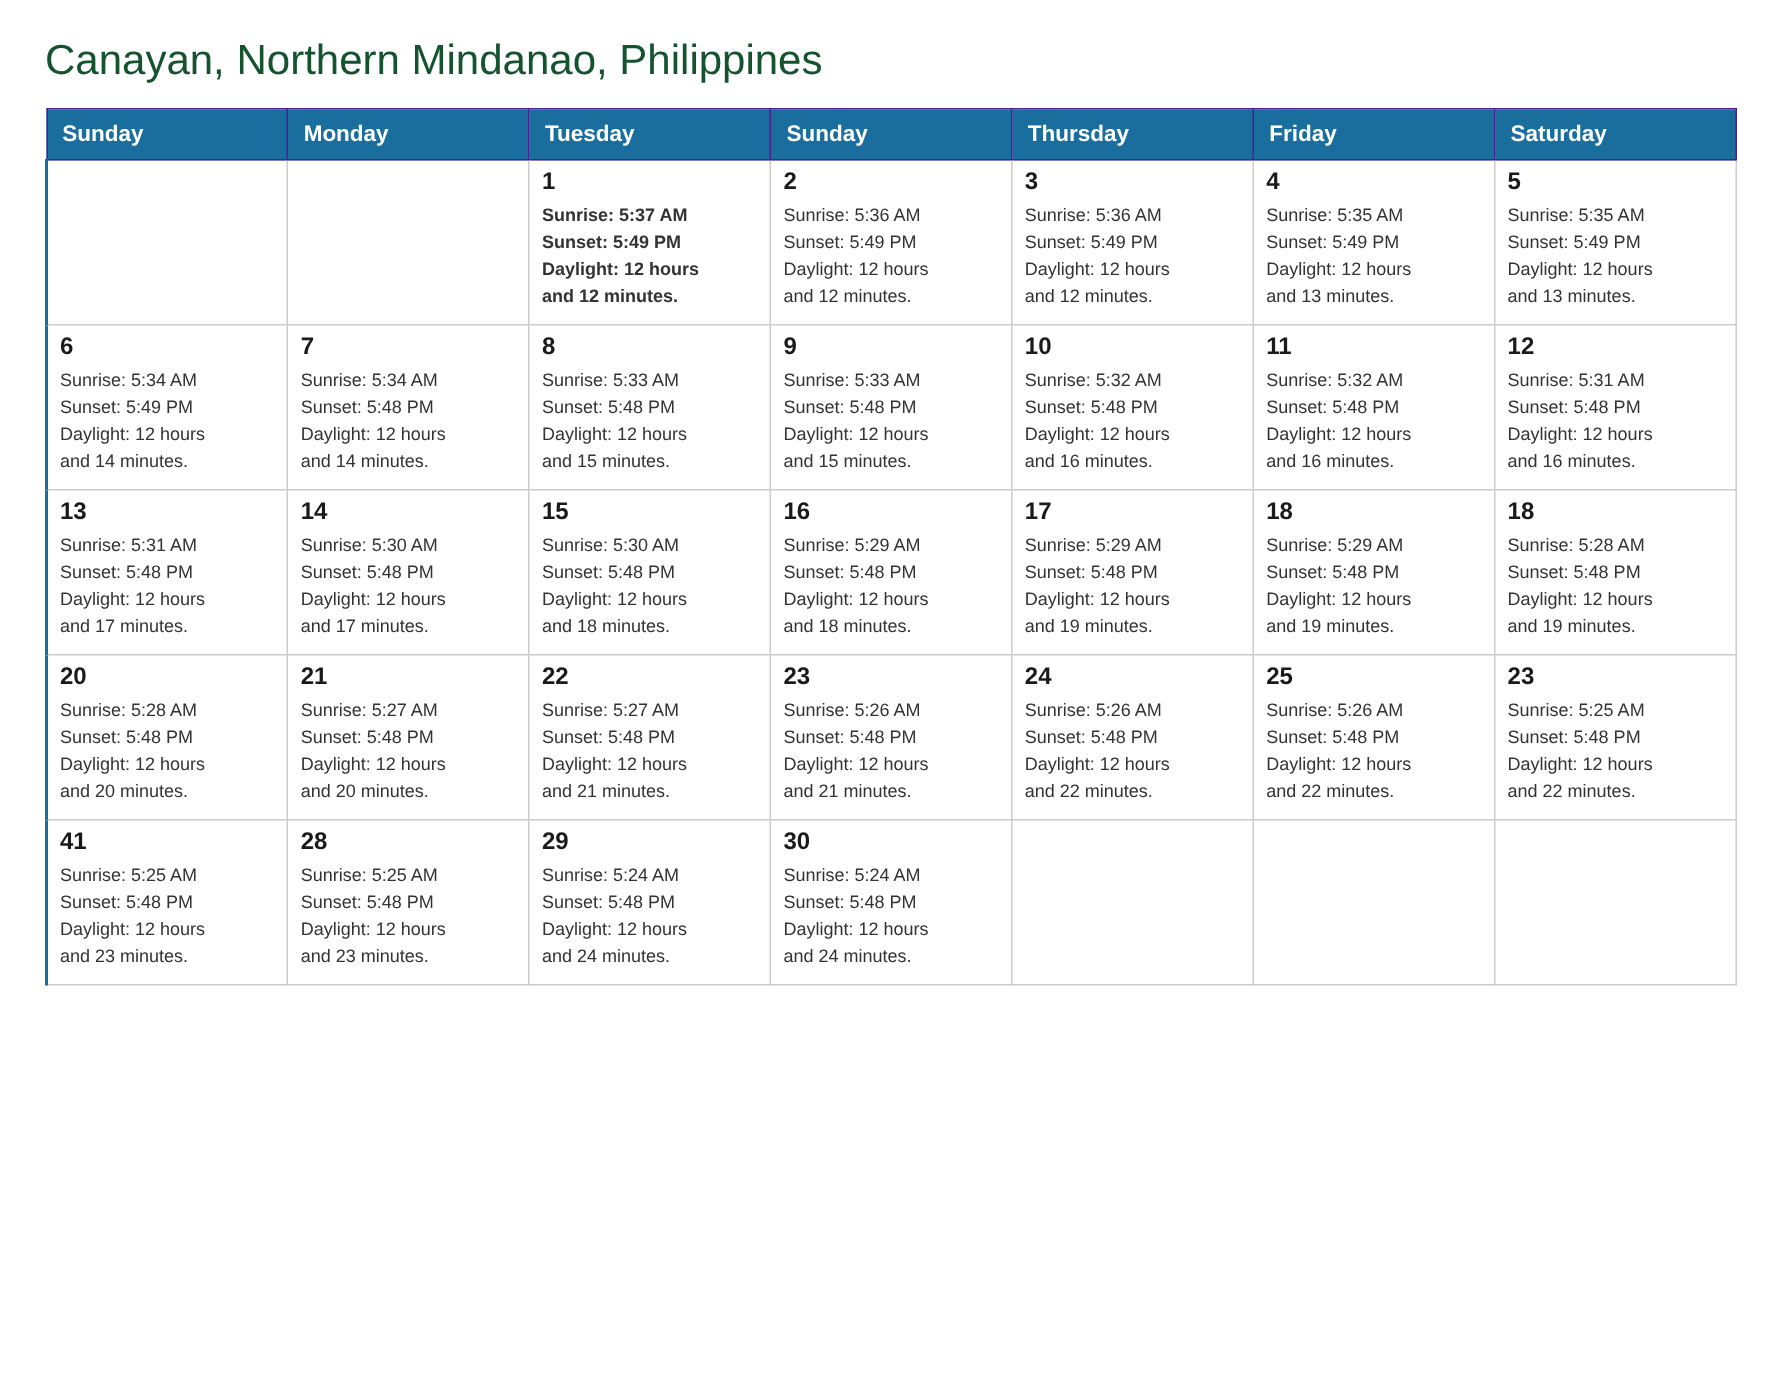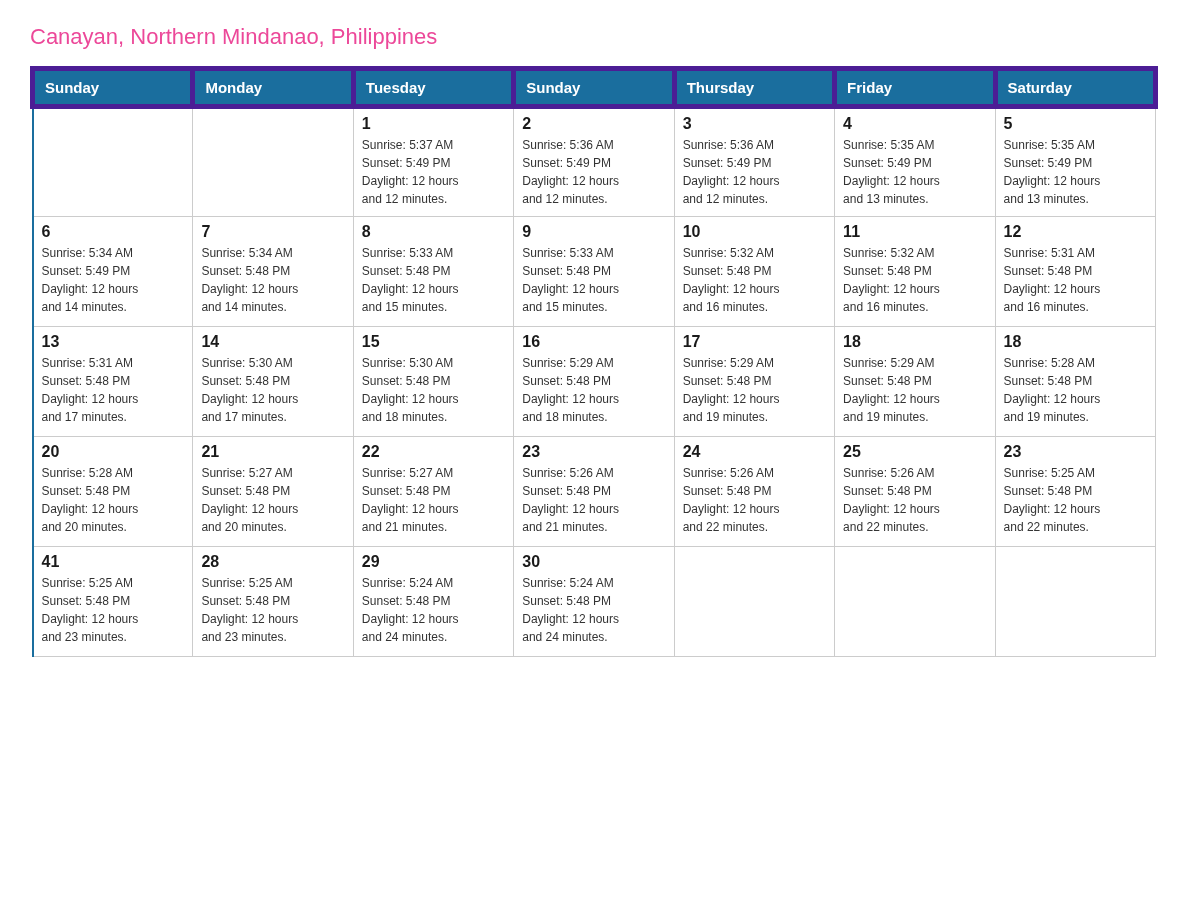--- a/index.html
+++ b/index.html
@@ -51,36 +51,36 @@
     .title-block {
       text-align: right;
     }
     .month-title {
       font-size: 52px;
       font-weight: normal;
       color: #1a1a1a;
       line-height: 1.1;
     }
     .location-title {
-      font-size: 22px;
-      color: #ec4899;
+      font-size: 28px;
+      color: #14532d;
       margin-top: 4px;
     }
     table {
       width: 100%;
       border-collapse: collapse;
       table-layout: fixed;
     }
     thead tr th {
       background-color: #1a6e9e;
       color: #fff;
       padding: 8px 10px;
       font-size: 15px;
       font-weight: bold;
-      border: 5px solid #4c1d95;
+      border: 1px solid #4c1d95;
       text-align: left;
     }
     tbody tr td {
       border: 1px solid #ccc;
       vertical-align: top;
       padding: 6px 8px;
       font-size: 12.5px;
       color: #222;
       height: 110px;
     }
@@ -123,21 +123,21 @@
         <th>Friday</th>
         <th>Saturday</th>
       </tr>
   </thead>
   <tbody id="calendar-body">
       <tr>
         <td></td>
         <td></td>
         <td>
           <span class="day-number">1</span>
-          <div class="day-info" style="white-space: pre-line;">Sunrise: 5:37 AM
+          <div class="day-info" style="white-space: pre-line; font-weight: bold;">Sunrise: 5:37 AM
 Sunset: 5:49 PM
 Daylight: 12 hours
 and 12 minutes.</div>
         </td>
         <td>
           <span class="day-number">2</span>
           <div class="day-info" style="white-space: pre-line;">Sunrise: 5:36 AM
 Sunset: 5:49 PM
 Daylight: 12 hours
 and 12 minutes.</div>

